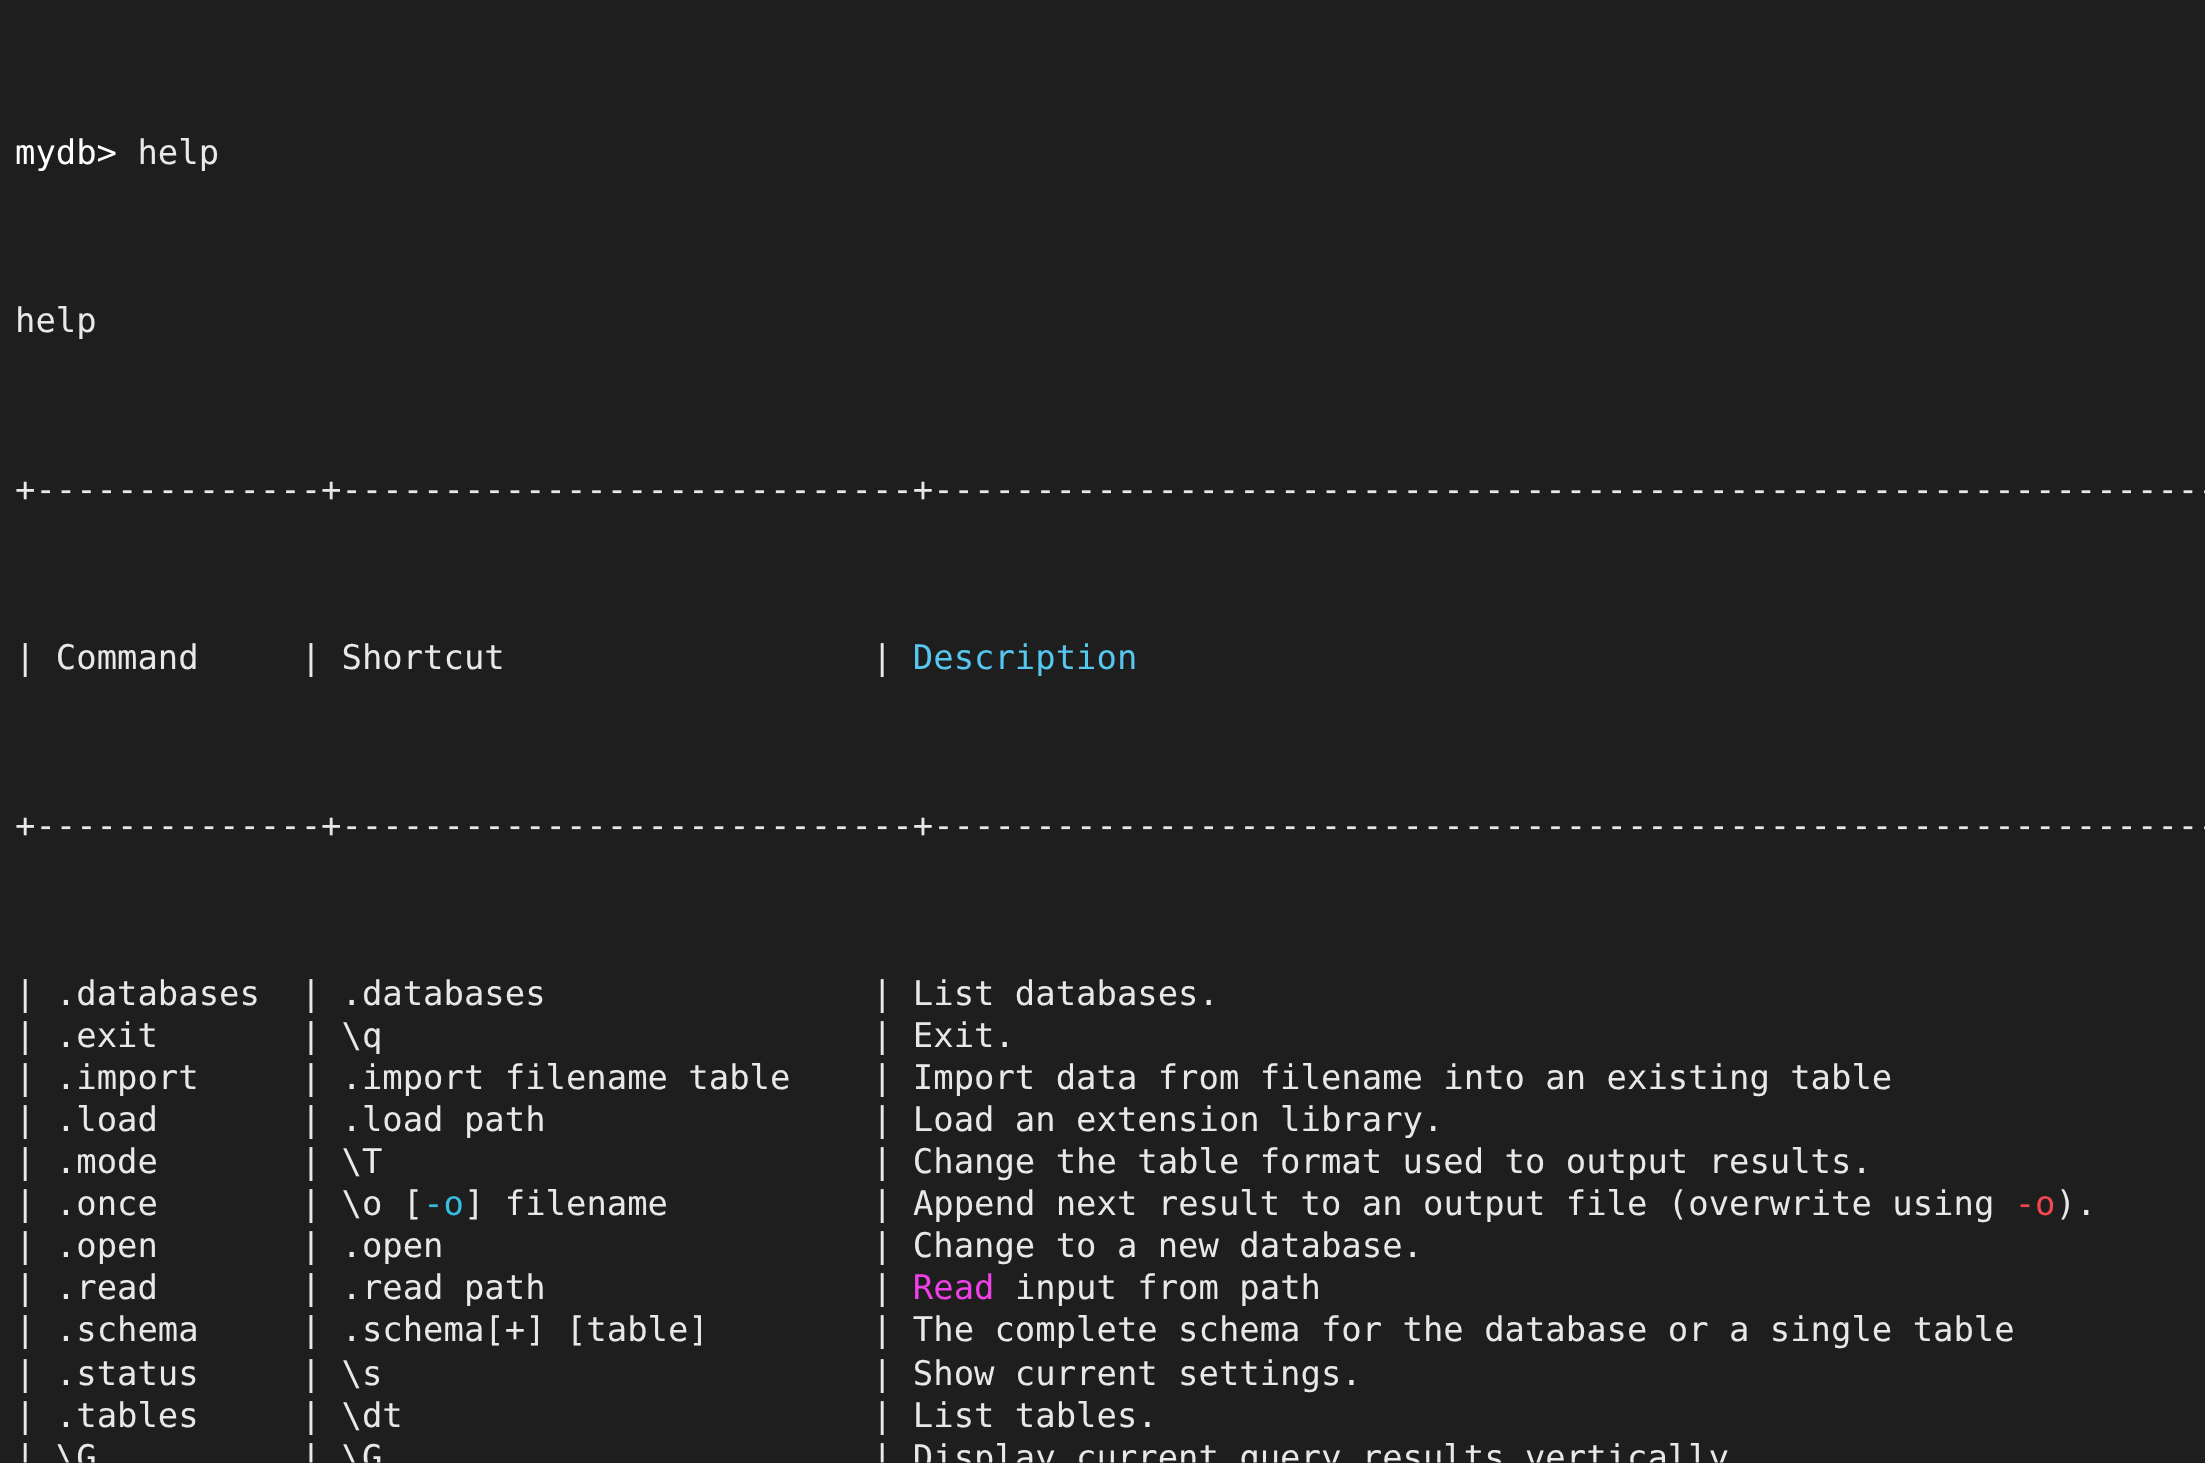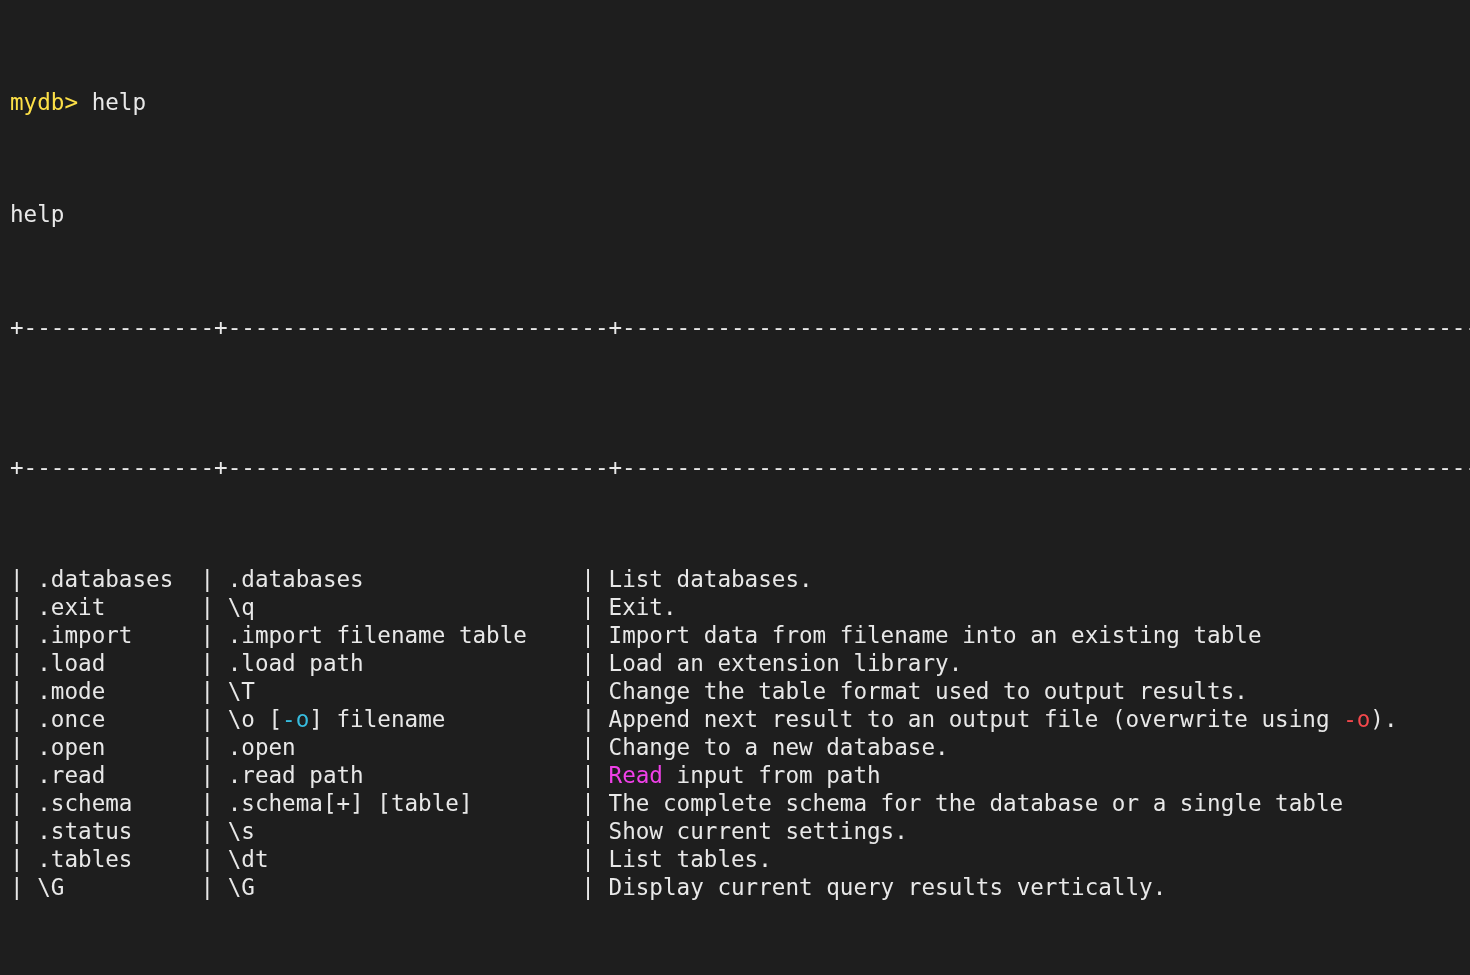--- a/index.html
+++ b/index.html
@@ -21,37 +21,38 @@
     font-family: "DejaVu Sans Mono", "Liberation Mono", monospace;
     font-size: 22.6px;
     line-height: 28.05px;
     letter-spacing: 0px;
     padding: 4px 0 0 10px;
     box-sizing: border-box;
     white-space: pre;
   }
   .line { display: block; height: 28.05px; white-space: pre; }
   .c-white  { color: #e8e8e8; }
-  .c-prompt { color: #fde047; }
+  .c-prompt { color: #ffffff; }
   .c-cyanhd { color: #56c8ef; }
   .c-cyan   { color: #37bde0; }
   .c-red    { color: #f4484c; }
   .c-magenta{ color: #f040e8; text-align: right; }
 </style>
 </head>
 <body>
 
 <div id="terminal">
 
   <div class="line"><span class="c-prompt">mydb&gt;</span><span class="c-white"> </span><span class="c-white">help</span></div>
 
   <div class="line c-white">help</div>
 
   <div class="line c-white">+--------------+----------------------------+------------------------------------------------------------------+</div>
 
+  <div class="line"><span class="c-white">| </span><span class="c-white">Command     </span><span class="c-white">| </span><span class="c-white">Shortcut                  </span><span class="c-white">| </span><span class="c-cyanhd">Description                                                     </span></div>
 
   <div class="line c-white">+--------------+----------------------------+------------------------------------------------------------------+</div>
 
   <div id="table-body"><div class="line"><span class="c-white">| </span><span class="c-white">.databases  </span><span class="c-white">| </span><span><span class="c-white">.databases                </span></span><span class="c-white">| </span><span><span class="c-white">List databases.                                                 </span></span></div><div class="line"><span class="c-white">| </span><span class="c-white">.exit       </span><span class="c-white">| </span><span><span class="c-white">\q                        </span></span><span class="c-white">| </span><span><span class="c-white">Exit.                                                           </span></span></div><div class="line"><span class="c-white">| </span><span class="c-white">.import     </span><span class="c-white">| </span><span><span class="c-white">.import filename table    </span></span><span class="c-white">| </span><span><span class="c-white">Import data from filename into an existing table                </span></span></div><div class="line"><span class="c-white">| </span><span class="c-white">.load       </span><span class="c-white">| </span><span><span class="c-white">.load path                </span></span><span class="c-white">| </span><span><span class="c-white">Load an extension library.                                      </span></span></div><div class="line"><span class="c-white">| </span><span class="c-white">.mode       </span><span class="c-white">| </span><span><span class="c-white">\T                        </span></span><span class="c-white">| </span><span><span class="c-white">Change the table format used to output results.                 </span></span></div><div class="line"><span class="c-white">| </span><span class="c-white">.once       </span><span class="c-white">| </span><span><span class="c-white">\o [</span><span class="c-cyan">-o</span><span class="c-white">] filename          </span></span><span class="c-white">| </span><span><span class="c-white">Append next result to an output file (overwrite using </span><span class="c-red">-o</span><span class="c-white">).      </span></span></div><div class="line"><span class="c-white">| </span><span class="c-white">.open       </span><span class="c-white">| </span><span><span class="c-white">.open                     </span></span><span class="c-white">| </span><span><span class="c-white">Change to a new database.                                       </span></span></div><div class="line"><span class="c-white">| </span><span class="c-white">.read       </span><span class="c-white">| </span><span><span class="c-white">.read path                </span></span><span class="c-white">| </span><span><span class="c-white"></span><span class="c-magenta">Read</span><span class="c-white"> input from path                                            </span></span></div><div class="line"><span class="c-white">| </span><span class="c-white">.schema     </span><span class="c-white">| </span><span><span class="c-white">.schema[+] [table]        </span></span><span class="c-white">| </span><span><span class="c-white">The complete schema for the database or a single table          </span></span></div><div class="line"><span class="c-white">| </span><span class="c-white">.status     </span><span class="c-white">| </span><span><span class="c-white">\s                        </span></span><span class="c-white">| </span><span><span class="c-white">Show current settings.                                          </span></span></div><div class="line"><span class="c-white">| </span><span class="c-white">.tables     </span><span class="c-white">| </span><span><span class="c-white">\dt                       </span></span><span class="c-white">| </span><span><span class="c-white">List tables.                                                    </span></span></div><div class="line"><span class="c-white">| </span><span class="c-white">\G          </span><span class="c-white">| </span><span><span class="c-white">\G                        </span></span><span class="c-white">| </span><span><span class="c-white">Display current query results vertically.                       </span></span></div></div>
 
   
 
   
 
   

